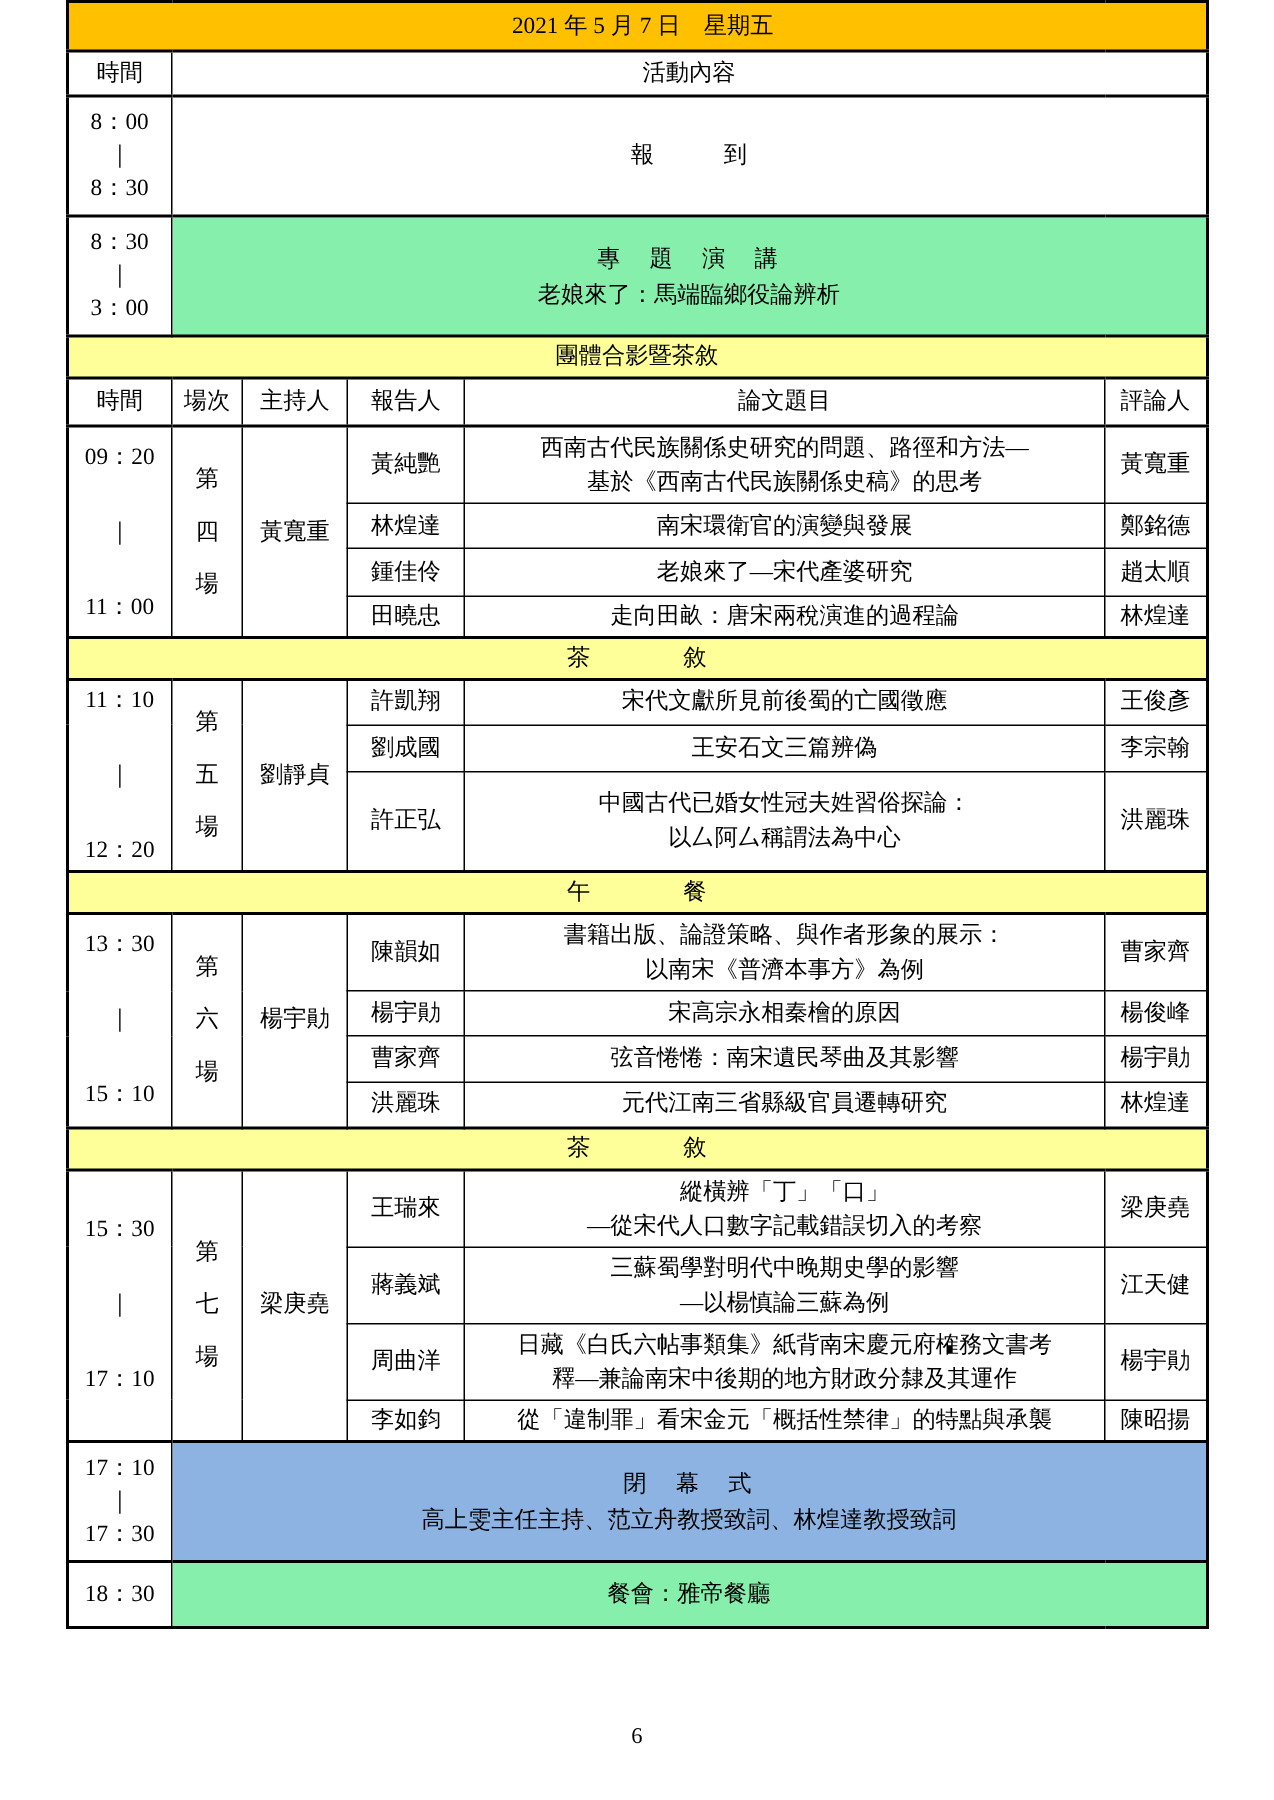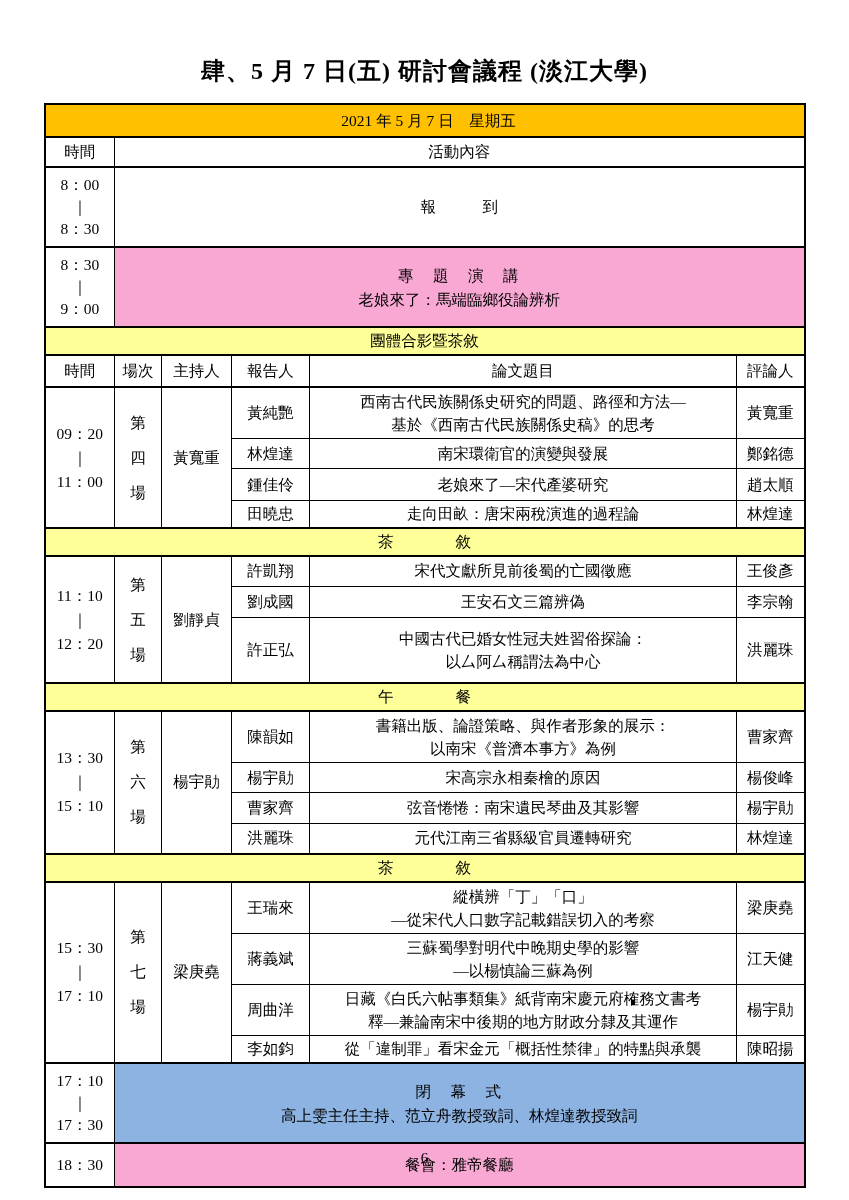--- a/index.html
+++ b/index.html
@@ -33,49 +33,48 @@
     text-align:center;
     vertical-align:middle;
     font-size:15.5px;
     line-height:22px;
     padding:2px 4px;
     overflow:hidden;
   }
   tr.ts > td{border-top-width:2.5px;}
   .c-orange{background:#FFC000;padding-left:12px;}
   .c-yellow{background:#FFFF99;}
-  .c-pink{background:#f9a8d4;}
+  .c-pink{background:#86efac;}
   .c-blue{background:#8DB3E2;}
   .timecell{
     display:flex;flex-direction:column;
     align-items:center;justify-content:space-between;
     height:100%;box-sizing:border-box;padding:4px 0;
   }
-  .timecell.centered{justify-content:center;gap:2px;padding:0;}
+  .timecell.centered{justify-content:center;gap:28px;padding:0;}
   .sessioncell{
     display:flex;flex-direction:column;
     align-items:center;justify-content:center;
     gap:13px;height:100%;
   }
   .twoline .line{line-height:23px;}
   .keynote-title,.closing-title{letter-spacing:2px;line-height:26px;}
   .page-number{
     position:absolute;
     left:0;right:0;
     top:1150px;
     text-align:center;
     font-size:15px;
   }
 </style>
 </head>
 <body>
 
 <div class="page">
 
-  <div class="doc-title">肆、5 月 7 日(五) 研討會議程 (淡江大學)</div>
 
   <table class="schedule">
     <colgroup>
       <col style="width:70px">
         <col style="width:47px">
         <col style="width:70px">
       <col style="width:78px">
         <col style="width:427px">
         <col style="width:68px">
     </colgroup>
@@ -99,21 +98,21 @@
         </div>
       </td>
       <td colspan="5">報　　　到</td>
     </tr>
 
     <tr class="ts" style="height:78px">
       <td>
         <div class="timecell">
           <div>8：30</div>
           <div>｜</div>
-          <div>9：00</div>
+          <div>3：00</div>
         </div>
       </td>
       <td colspan="5" class="c-pink">
         <div class="keynote-title">專　題　演　講</div>
         <div>老娘來了：馬端臨鄉役論辨析</div>
       </td>
     </tr>
 
     <tr class="ts" style="height:28px">
       <td colspan="6" class="c-yellow">團體合影暨茶敘</td>

